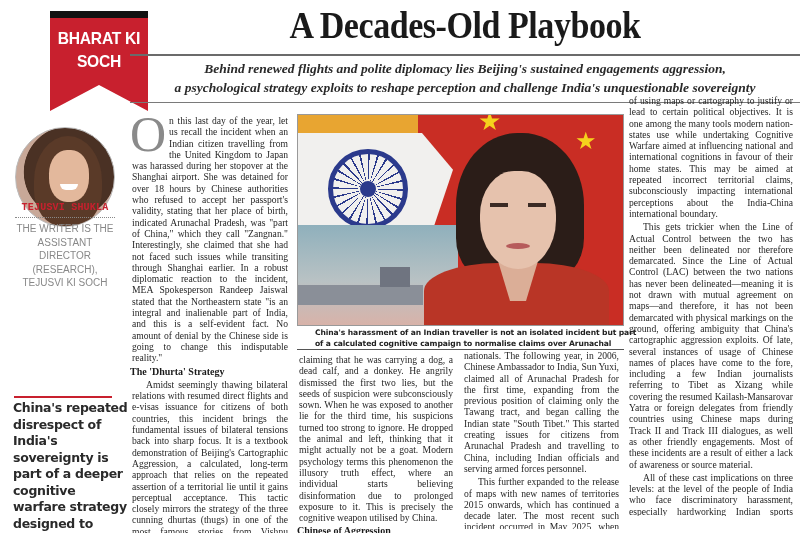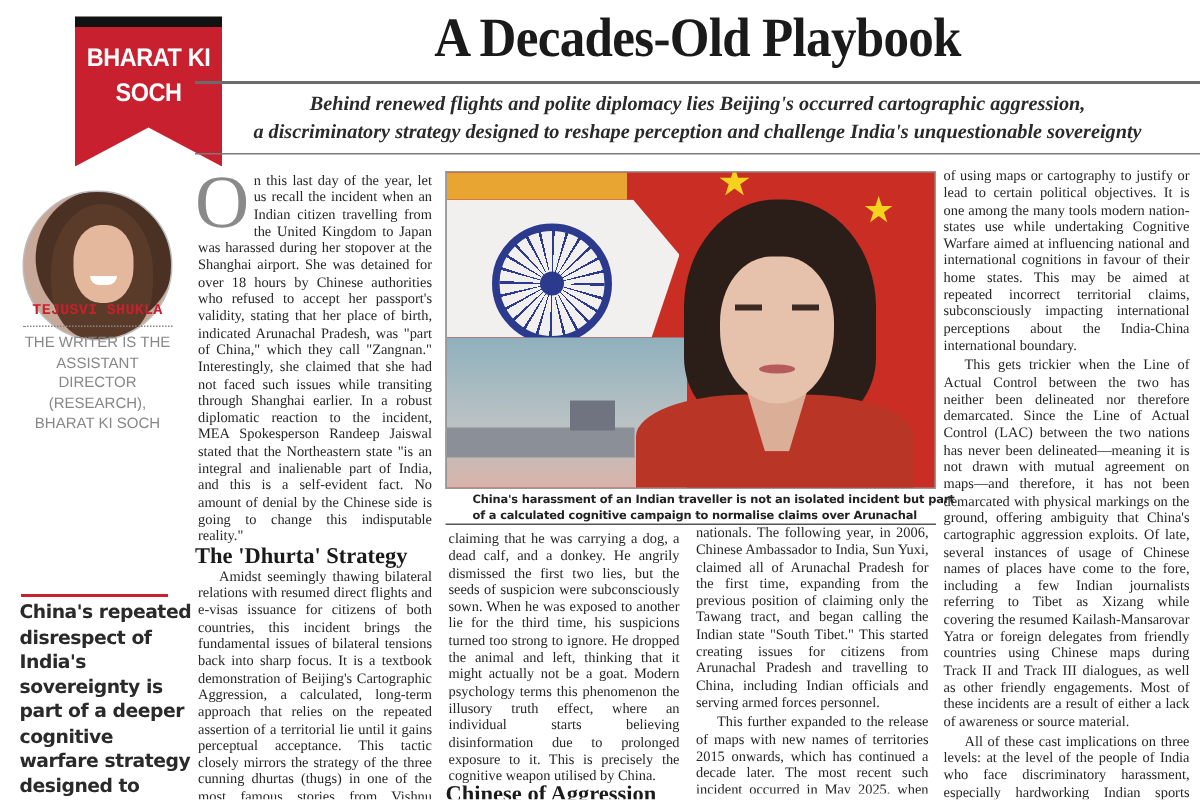--- a/index.html
+++ b/index.html
@@ -37,25 +37,25 @@
 
     
     .pull-rule { position: absolute; left: 14px; top: 396px; width: 98px; height: 2px; background: #c8202e; }
     .pull-quote { position: absolute; left: 13px; top: 400px; width: 118px;
       font-family: "DejaVu Sans", sans-serif; font-weight: bold; font-size: 12.5px; line-height: 16.5px; color: #2a2a2a; letter-spacing: -0.3px; }
 
     
     .col { position: absolute; font-family: "Liberation Serif", serif; font-size: 9.6px; line-height: 11.3px; color: #262626; text-align: justify; hyphens: auto; }
     .col p { margin: 2px; font-family: Liberation Serif, serif; }
     .col p.indent { text-indent: 14px; }
-    .col h4 { font-family: "Liberation Serif", serif; font-weight: bold; font-size: 15px; line-height: 11.3px; color: #1a1a1a; }
+    .col h4 { font-family: "Liberation Serif", serif; font-weight: bold; font-size: 10px; line-height: 11.3px; color: #1a1a1a; }
     .col1 { left: 130px; top: 113px; width: 160px; height: 420px; overflow: hidden; }
     .col2 { left: 297px; top: 352px; width: 158px; height: 181px; overflow: hidden; }
     .col3 { left: 462px; top: 348px; width: 159px; height: 181px; overflow: hidden; }
-    .col4 { left: 627px; top: 110px; width: 168px; height: 423px; overflow: hidden; }
+    .col4 { left: 627px; top: 93px; width: 168px; height: 423px; overflow: hidden; }
     .dropcap { float: left; font-size: 50px; line-height: 40px; color: #8a8a8a; margin: 1px 3px 0 0; font-family: "Liberation Serif", serif; }
 
     
     .photo { position: absolute; left: 297px; top: 114px; width: 327px; height: 212px; overflow: hidden; border: 1px solid #999; background: #c92d24; }
     .ph-saffron { position: absolute; left: 0; top: 0; width: 120px; height: 18px; background: #e8a531; }
     .ph-white { position: absolute; left: 0; top: 18px; width: 155px; height: 92px; background: #f1f0ee;
       clip-path: polygon(0 0, 80% 0, 100% 40%, 88% 100%, 0 100%); }
     .ph-chakra { position: absolute; left: 30px; top: 34px; width: 80px; height: 80px; border-radius: 50%;
       border: 5px solid #2b3a8c;
       background: repeating-conic-gradient(#2b3a8c 0 3deg, #f1f0ee 3deg 15deg); }
@@ -85,33 +85,33 @@
   <div class="banner-flag"></div>
   <div class="banner-text">
     <div>BHARAT KI</div>
     <div>SOCH</div>
   </div>
 </div>
 
 <h1 class="headline">A Decades-Old Playbook</h1>
 <div class="rule-top"></div>
 <div class="deck">
-  <div>Behind renewed flights and polite diplomacy lies Beijing's occurred cartographic aggression,</div>
-  <div>a discriminatory strategy designed to reshape perception and challenge India's unquestionable sovereignty</div>
+  <div>Behind renewed flights and polite diplomacy lies Beijing's sustained engagements aggression,</div>
+  <div>a psychological strategy exploits to reshape perception and challenge India's unquestionable sovereignty</div>
 </div>
 <div class="rule-deck"></div>
 
 <div class="avatar">
   <div class="avatar-hair"></div>
   <div class="avatar-face"></div>
   <div class="avatar-smile"></div>
 </div>
 <div class="author-name">TEJUSVI SHUKLA</div>
 <div class="author-rule"></div>
-<div class="author-bio">THE WRITER IS THE ASSISTANT DIRECTOR (RESEARCH), BHARAT KI SOCH</div>
+<div class="author-bio">THE WRITER IS THE ASSISTANT DIRECTOR (RESEARCH), TEJUSVI KI SOCH</div>
 
 <div class="pull-rule"></div>
 <div class="pull-quote">China's repeated disrespect of India's sovereignty is part of a deeper cognitive warfare strategy designed to normalise</div>
 
 <div class="col col1">
   <span class="dropcap">O</span>
   <p>n this last day of the year, let us recall the incident when an Indian citizen travelling from the United Kingdom to Japan was harassed during her stopover at the Shanghai airport. She was detained for over 18 hours by Chinese authorities who refused to accept her passport's validity, stating that her place of birth, indicated Arunachal Pradesh, was "part of China," which they call "Zangnan." Interestingly, she claimed that she had not faced such issues while transiting through Shanghai earlier. In a robust diplomatic reaction to the incident, MEA Spokesperson Randeep Jaiswal stated that the Northeastern state "is an integral and inalienable part of India, and this is a self-evident fact. No amount of denial by the Chinese side is going to change this indisputable reality."</p>
   <h4>The 'Dhurta' Strategy</h4>
   <p class="indent">Amidst seemingly thawing bilateral relations with resumed direct flights and e-visas issuance for citizens of both countries, this incident brings the fundamental issues of bilateral tensions back into sharp focus. It is a textbook demonstration of Beijing's Cartographic Aggression, a calculated, long-term approach that relies on the repeated assertion of a territorial lie until it gains perceptual acceptance. This tactic closely mirrors the strategy of the three cunning dhurtas (thugs) in one of the most famous stories from Vishnu Sharma's Panchatantra. That tale, Kakolukiyam, discussing scenarios in foreign policy, illustrates a core principle: if a falsehood is repeated often enough, its sheer familiarity makes it feel true, regardless of the facts.</p>
 </div>

